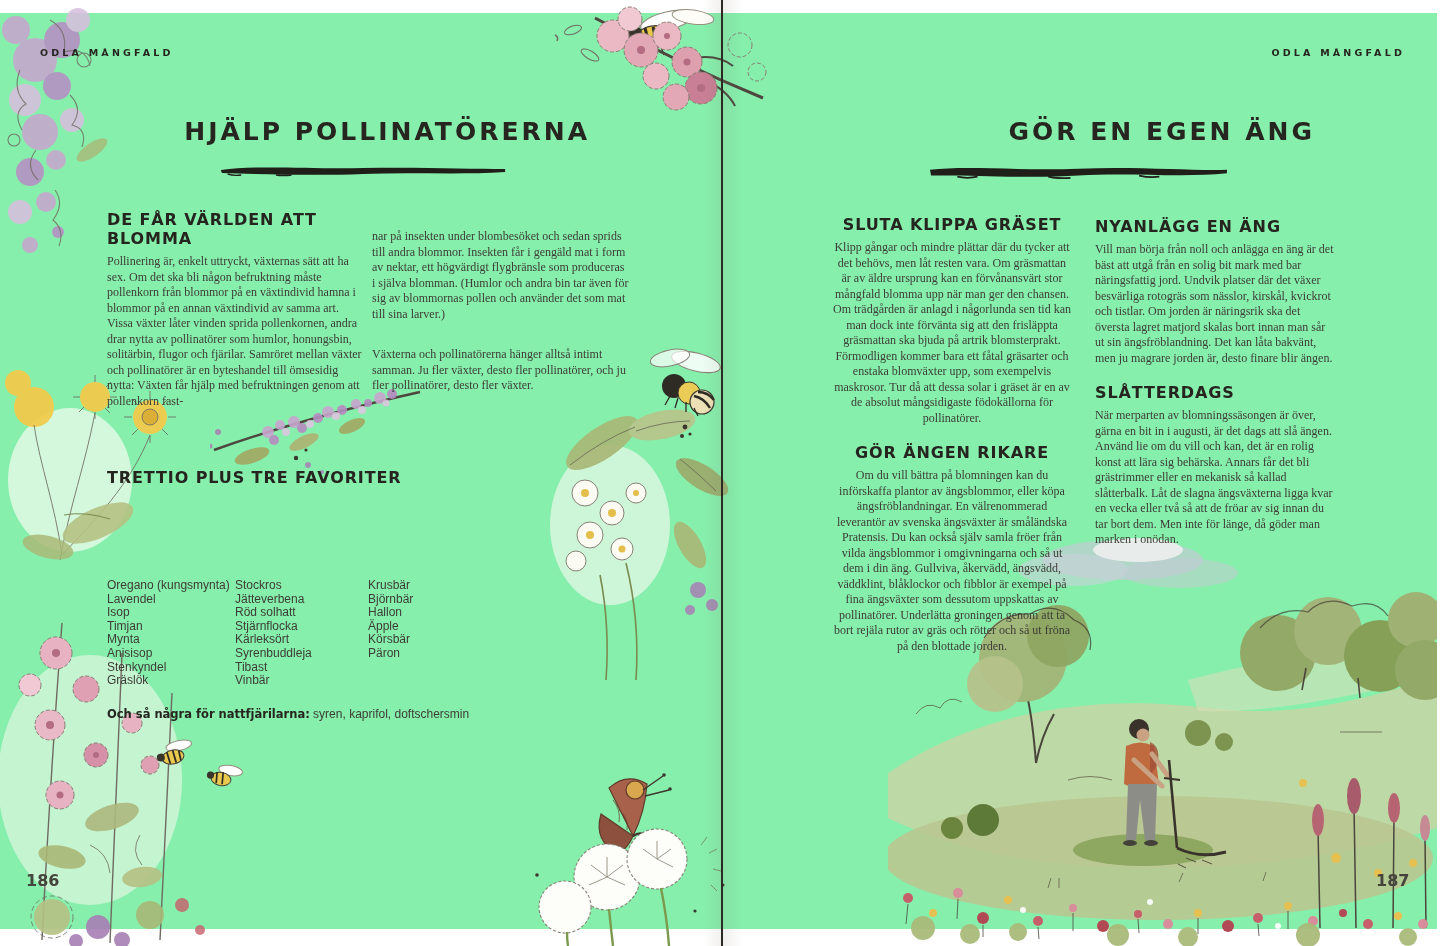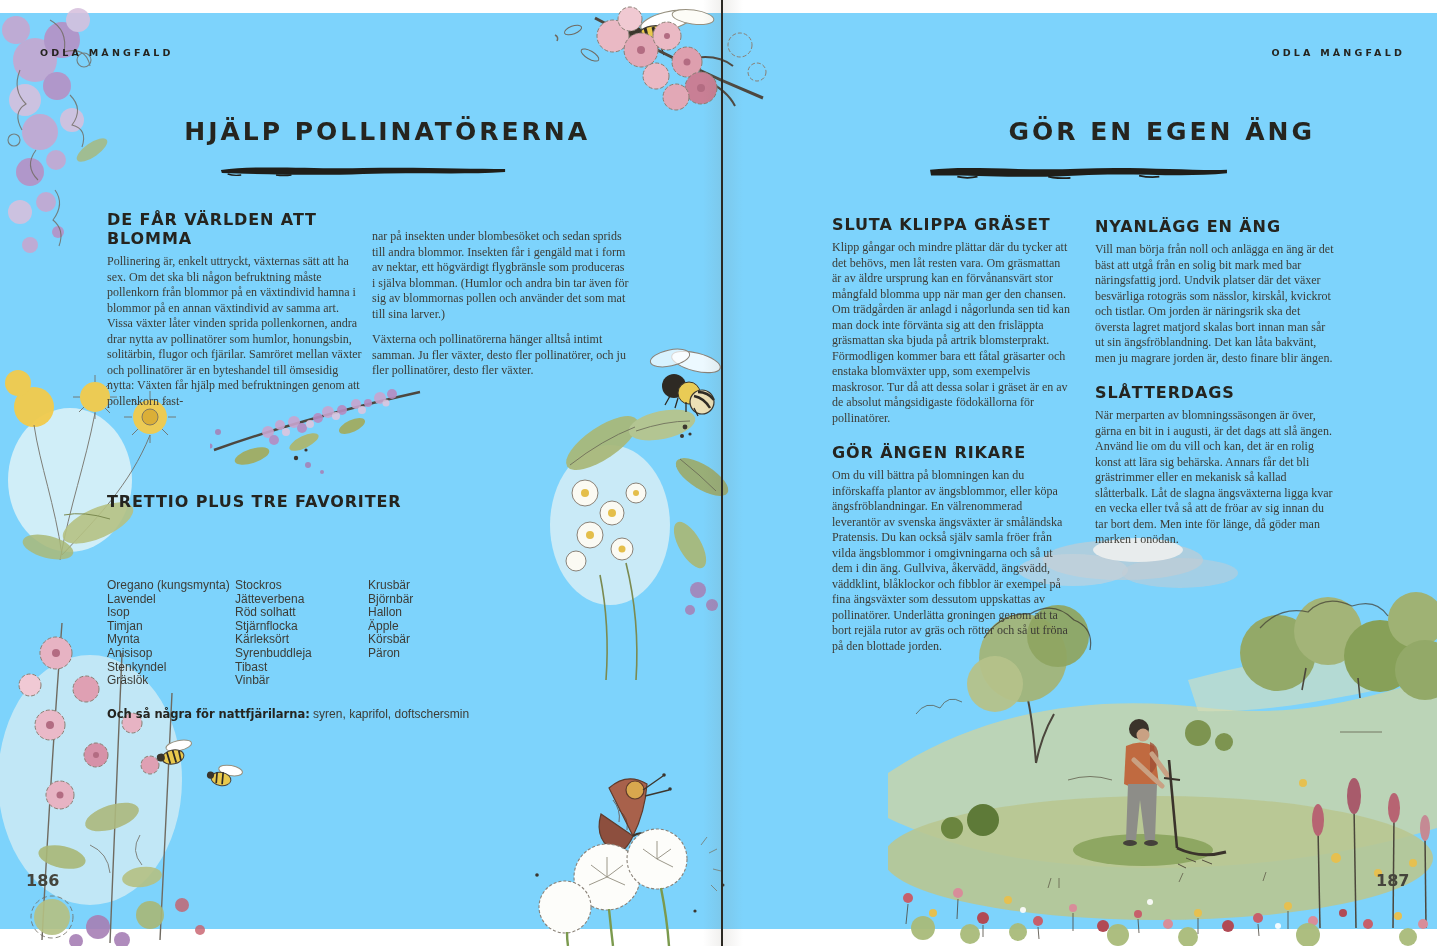--- a/index.html
+++ b/index.html
@@ -1,34 +1,34 @@
 <!DOCTYPE html>
 <html lang="sv"><head>
 <meta charset="utf-8">
 <style>
   html,body{margin:0;padding:0;background:#ffffff;}
   .spread{
     position:relative;width:1445px;height:946px;overflow:hidden;
-    background:#7dd3fc;font-family:"Liberation Sans",sans-serif;color:#3d3c36;
+    background:#86efac;font-family:"Liberation Sans",sans-serif;color:#3d3c36;
   }
   .edge{position:absolute;background:#ffffff;z-index:1;}
   .edge-top{left:0;top:0;width:1445px;height:13px;}
   .edge-bottom{left:0;bottom:0;width:1445px;height:17px;}
   .edge-right{right:0;top:0;width:8px;height:946px;}
   .gutter{position:absolute;left:721px;top:0;width:2px;height:946px;background:#2b2922;z-index:6;}
   .gutter-shade{position:absolute;left:703px;top:0;width:40px;height:946px;z-index:5;
     background:linear-gradient(90deg,rgba(120,112,95,0) 0%,rgba(120,112,95,.10) 45%,rgba(120,112,95,.10) 55%,rgba(120,112,95,0) 100%);}
   .illus{position:absolute;z-index:2;}
   .txt{position:absolute;z-index:7;}
   .running-head{font-family:"DejaVu Sans",sans-serif;font-size:9.5px;font-weight:bold;letter-spacing:3.2px;color:#25241f;}
   .page-title{font-family:"DejaVu Sans",sans-serif;font-size:25px;font-weight:bold;letter-spacing:3px;color:#26251f;text-align:right;white-space:nowrap;}
   .brush{position:absolute;z-index:7;}
   .sec-head{font-family:"DejaVu Sans",sans-serif;font-size:16px;font-weight:bold;letter-spacing:.9px;color:#25241f;margin:0 0 6px 0;}
   .body-p{font-size:12px;line-height:15.5px;margin:0;font-family:Liberation Serif, serif;}
-  .body-p + .body-p{margin-top:10px;}
+  .body-p + .body-p{margin-top:25px;}
   .sec + .sec{margin-top:17px;}
   .plants{display:flex;}
   .plant-col{font-size:12px;line-height:13.6px;}
   .night{font-size:12px;}
   .night b{font-family:"DejaVu Sans",sans-serif;font-size:11.5px;color:#25241f;}
   .page-num{font-family:"DejaVu Sans",sans-serif;font-size:16px;font-weight:bold;color:#45443c;z-index:7;}
   svg{display:block;}
 </style>
 </head>
 <body>
@@ -442,21 +442,21 @@
   <div class="txt" style="left:107px;top:210px;width:256px;">
     <h3 class="sec-head">DE FÅR VÄRLDEN ATT BLOMMA</h3>
     <p class="body-p">Pollinering är, enkelt uttryckt, växternas sätt att ha sex. Om det ska bli någon befruktning måste pollenkorn från blommor på en växtindivid hamna i blommor på en annan växtindivid av samma art. Vissa växter låter vinden sprida pollenkornen, andra drar nytta av pollinatörer som humlor, honungsbin, solitärbin, flugor och fjärilar. Samröret mellan växter och pollinatörer är en byteshandel till ömsesidig nytta: Växten får hjälp med befruktningen genom att pollenkorn fast-</p>
   </div>
 
   <div class="txt" style="left:372px;top:229px;width:258px;">
     <p class="body-p">nar på insekten under blombesöket och sedan sprids till andra blommor. Insekten får i gengäld mat i form av nektar, ett högvärdigt flygbränsle som produceras i själva blomman. (Humlor och andra bin tar även för sig av blommornas pollen och använder det som mat till sina larver.)</p>
     <p class="body-p">Växterna och pollinatörerna hänger alltså intimt samman. Ju fler växter, desto fler pollinatörer, och ju fler pollinatörer, desto fler växter.</p>
   </div>
 
-  <div class="txt" style="left:107px;top:492px;width:478px;">
+  <div class="txt" style="left:107px;top:468px;width:478px;">
     <h3 class="sec-head">TRETTIO PLUS TRE FAVORITER</h3>
   </div>
 
   <div class="txt plants" style="left:107px;top:579px;">
     <div class="plant-col" style="width:128px;">
         <div>Oregano (kungsmynta)</div>
         <div>Lavendel</div>
         <div>Isop</div>
         <div>Timjan</div>
         <div>Mynta</div>
@@ -491,21 +491,21 @@
   <div class="txt page-num" style="left:26px;top:871px;">186</div>
 
   <div class="txt running-head" style="right:40px;top:47px;">ODLA MÅNGFALD</div>
 
   <div class="txt page-title" style="left:855px;top:117px;width:460px;">GÖR EN EGEN ÄNG</div>
   <svg class="brush" style="left:927px;top:163px;" width="303" height="16" viewBox="0 0 300 14" preserveAspectRatio="none">
     <path d="M3 6 C40 2 90 7 150 5 C210 3 262 7 297 6 L297 9 C250 13 200 8 150 11 C100 14 40 10 4 11 Z" fill="#1f1e19"></path>
     <path d="M30 12 q10 2 20 0 M120 12 q10 2 22 1 M210 11 q10 2 20 1" stroke="#1f1e19" stroke-width="1.6" fill="none"></path>
   </svg>
 
-  <div class="txt" style="left:832px;top:215px;width:240px;">
+  <div class="txt" style="left:832px;top:215px;width:240px;text-align:center;">
     <div class="sec">
       <h3 class="sec-head">SLUTA KLIPPA GRÄSET</h3>
       <p class="body-p">Klipp gångar och mindre plättar där du tycker att det behövs, men låt resten vara. Om gräsmattan är av äldre ursprung kan en förvånansvärt stor mångfald blomma upp när man ger den chansen. Om trädgården är anlagd i någorlunda sen tid kan man dock inte förvänta sig att den frisläppta gräsmattan ska bjuda på artrik blomsterprakt. Förmodligen kommer bara ett fåtal gräsarter och enstaka blomväxter upp, som exempelvis maskrosor. Tur då att dessa solar i gräset är en av de absolut mångsidigaste födokällorna för pollinatörer.</p>
     </div>
     <div class="sec">
       <h3 class="sec-head">GÖR ÄNGEN RIKARE</h3>
       <p class="body-p">Om du vill bättra på blomningen kan du införskaffa plantor av ängsblommor, eller köpa ängsfröblandningar. En välrenommerad leverantör av svenska ängsväxter är småländska Pratensis. Du kan också själv samla fröer från vilda ängsblommor i omgivningarna och så ut dem i din äng. Gullviva, åkervädd, ängsvädd, väddklint, blåklockor och fibblor är exempel på fina ängsväxter som dessutom uppskattas av pollinatörer. Underlätta groningen genom att ta bort rejäla rutor av gräs och rötter och så ut fröna på den blottade jorden.</p>
     </div>
   </div>
 

